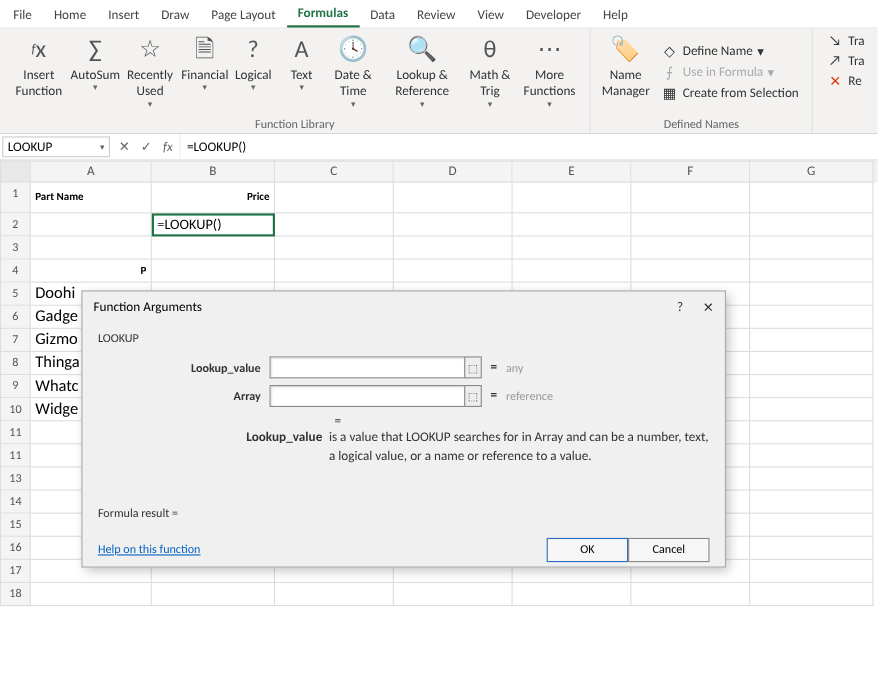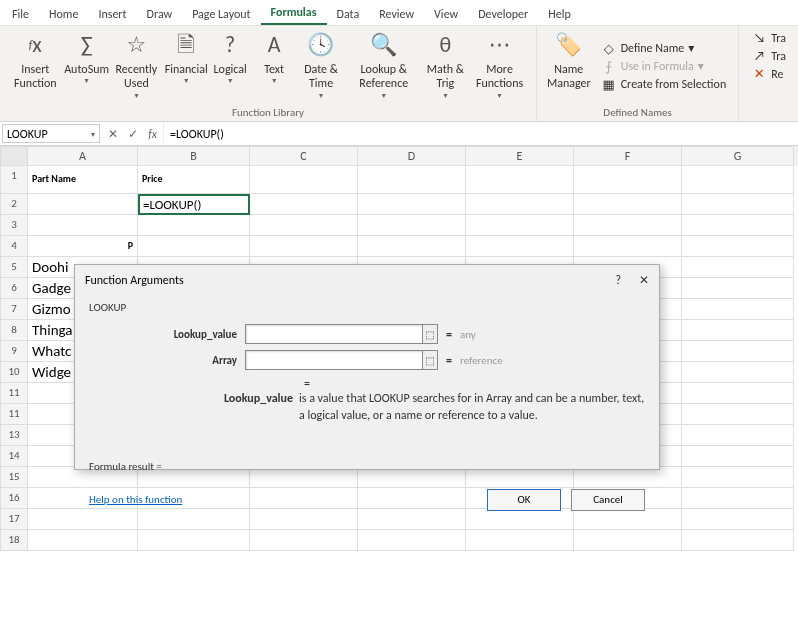--- a/index.html
+++ b/index.html
@@ -29,43 +29,43 @@
 .grid-wrap{position:relative}
 .colhdr{display:flex;height:20px;background:#f0f0f0}
 .corner{width:28px;border:1px solid #ddd;background:#e8e8e8}
 .ch{border:1px solid #ddd;border-left:none;text-align:center;color:#555;font-size:12px;line-height:18px;background:#f4f4f4}
 .gridrow{display:flex;height:21px}
 .rh{width:28px;border:1px solid #ddd;border-top:none;background:#f4f4f4;text-align:center;font-size:11px;color:#555;line-height:20px}
 .cell{border:1px solid #ddd;border-top:none;border-left:none;padding:0 4px;line-height:20px;font-size:13px;white-space:nowrap;overflow:hidden}
 .cell.hdr{font-weight:700;font-size:10px}
 .cell.sel{border:2px solid #217346;position:relative;z-index:2;padding:0 3px;line-height:18px}
 .cell.rt{text-align:right}
-.cell.ct{text-align:left}
+.cell.ct{text-align:right}
 .cA{width:110px}.cB{width:112px}.cC{width:108px}.cD{width:108px}.cE{width:108px}.cF{width:108px}.cG{width:112px}
 .row1{height:28px}.row1 .cell{line-height:26px}
-.dialog{position:absolute;left:74px;top:264px;width:586px;height:206px;background:#f0f0f0;border:1px solid #aaa;box-shadow:3px 3px 10px rgba(0,0,0,.25);z-index:100}
+.dialog{position:absolute;left:74px;top:264px;width:586px;height:252px;background:#f0f0f0;border:1px solid #aaa;box-shadow:3px 3px 10px rgba(0,0,0,.25);z-index:100}
 .dlg-title{display:flex;justify-content:space-between;align-items:center;height:30px;padding:0 10px;font-size:12px}
 .dlg-title-btns{display:flex;gap:18px;font-size:14px;color:#333}
 .dlg-title-btns span{cursor:pointer}
 .dlg-body{padding:6px 14px;font-size:11px;color:#333}
 .dlg-fn{font-size:11px;margin-bottom:10px}
 .dlg-row{display:flex;align-items:center;margin-bottom:6px}
 .dlg-lbl{width:156px;text-align:right;font-weight:700;font-size:11px;padding-right:8px}
 .dlg-input{width:178px;height:20px;border:1px solid #888;box-shadow:inset 1px 1px 2px rgba(0,0,0,.15);background:#fff;padding:0 3px}
 .dlg-picker{width:16px;height:20px;border:1px solid #888;margin-left:-1px;background:#eee;display:flex;align-items:center;justify-content:center;font-size:10px;cursor:pointer}
 .dlg-eq{margin:0 8px;font-weight:700}
 .dlg-hint{color:#999;font-size:11px}
 .dlg-desc{margin:14px 0 10px;font-size:11px;line-height:1.4}
 .dlg-argdesc{display:flex;font-size:11px;line-height:1.4}
 .dlg-argdesc .an{width:210px;text-align:right;font-weight:700;padding-right:6px}
 .dlg-argdesc .ad{flex:1}
 .dlg-result{margin-top:36px;font-size:11px}
 .dlg-footer{display:flex;justify-content:space-between;align-items:center;padding:10px 14px}
 .dlg-help{color:#0563c1;text-decoration:underline;cursor:pointer;font-size:11px}
-.dlg-btns{display:flex;gap:10px}
+.dlg-btns{display:flex;}
 .dlg-btn{width:74px;height:22px;border:1px solid #888;background:#f6f6f6;cursor:pointer;font-size:11px}
 .dlg-btn.primary{border:1.5px solid #2a6cc0}
 </style>
 </head>
 <body>
 
 <div class="menubar">
   <div class="menu-item">File</div>
   <div class="menu-item">Home</div>
   <div class="menu-item">Insert</div>

